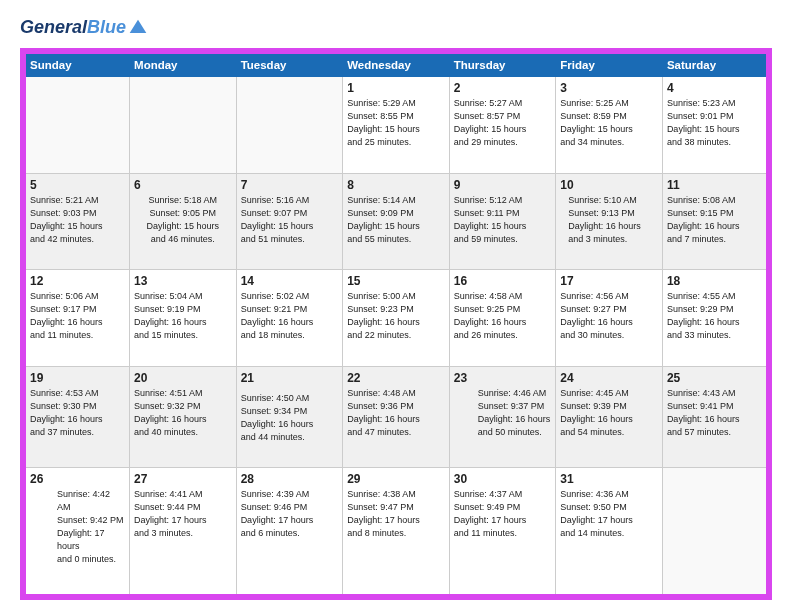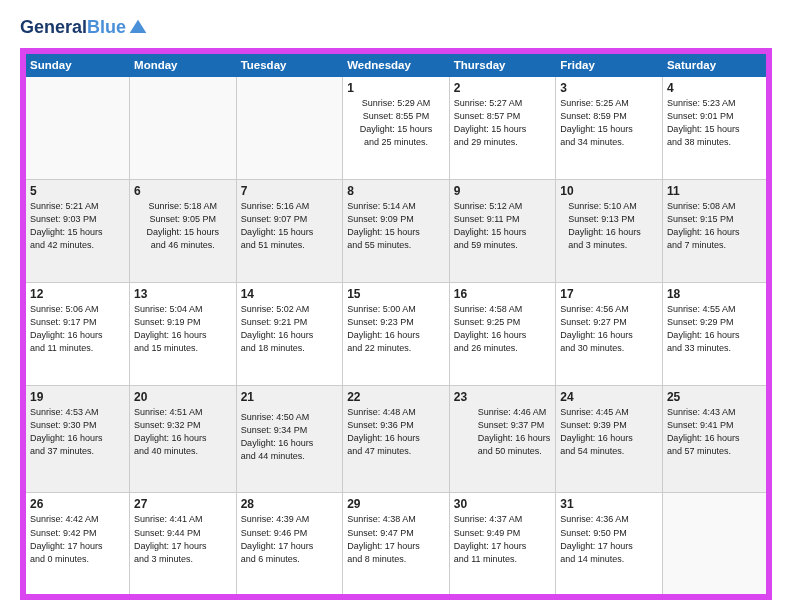--- a/index.html
+++ b/index.html
@@ -95,21 +95,21 @@
       background: #f0f0f0;
     }
   </style>
 </head>
 <body>
 
 <div class="page">
   <div class="header">
     <div class="logo">
       <div>
-        <div style="display:flex;align-items:center;">
+        <div style="display:flex;align-items:center;font-style:italic;">
           <span class="logo-text">
             General<span>Blue</span>
           </span>
           <svg class="logo-icon" viewBox="0 0 24 24">
             <polygon points="12,2 22,18 2,18" fill="#4a90d9"></polygon>
           </svg>
         </div>
       </div>
     </div>
     <div class="title-block">
@@ -130,21 +130,21 @@
           <th>Saturday</th>
         </tr>
     </thead>
     <tbody id="calendar-body">
     <tr>
           <td class="empty"></td>
           <td class="empty"></td>
           <td class="empty"></td>
           <td>
             <span class="day-num">1</span>
-            <div class="day-info" style="white-space: pre-line; text-align: center;">Sunrise: 5:29 AM
+            <div class="day-info" style="white-space: pre-line;">Sunrise: 5:29 AM
 Sunset: 8:55 PM
 Daylight: 15 hours
 and 25 minutes.</div>
           </td>
           <td>
             <span class="day-num">2</span>
             <div class="day-info" style="white-space: pre-line;">Sunrise: 5:27 AM
 Sunset: 8:57 PM
 Daylight: 15 hours
 and 29 minutes.</div>
@@ -313,21 +313,21 @@
             <span class="day-num">25</span>
             <div class="day-info" style="white-space: pre-line;">Sunrise: 4:43 AM
 Sunset: 9:41 PM
 Daylight: 16 hours
 and 57 minutes.</div>
           </td>
         </tr>
         <tr>
           <td>
             <span class="day-num">26</span>
-            <div class="day-info" style="white-space: pre-line;">Sunrise: 4:42 AM
+            <div class="day-info" style="white-space: pre-line; margin-left: 27px;">Sunrise: 4:42 AM
 Sunset: 9:42 PM
 Daylight: 17 hours
 and 0 minutes.</div>
           </td>
           <td>
             <span class="day-num">27</span>
             <div class="day-info" style="white-space: pre-line;">Sunrise: 4:41 AM
 Sunset: 9:44 PM
 Daylight: 17 hours
 and 3 minutes.</div>

